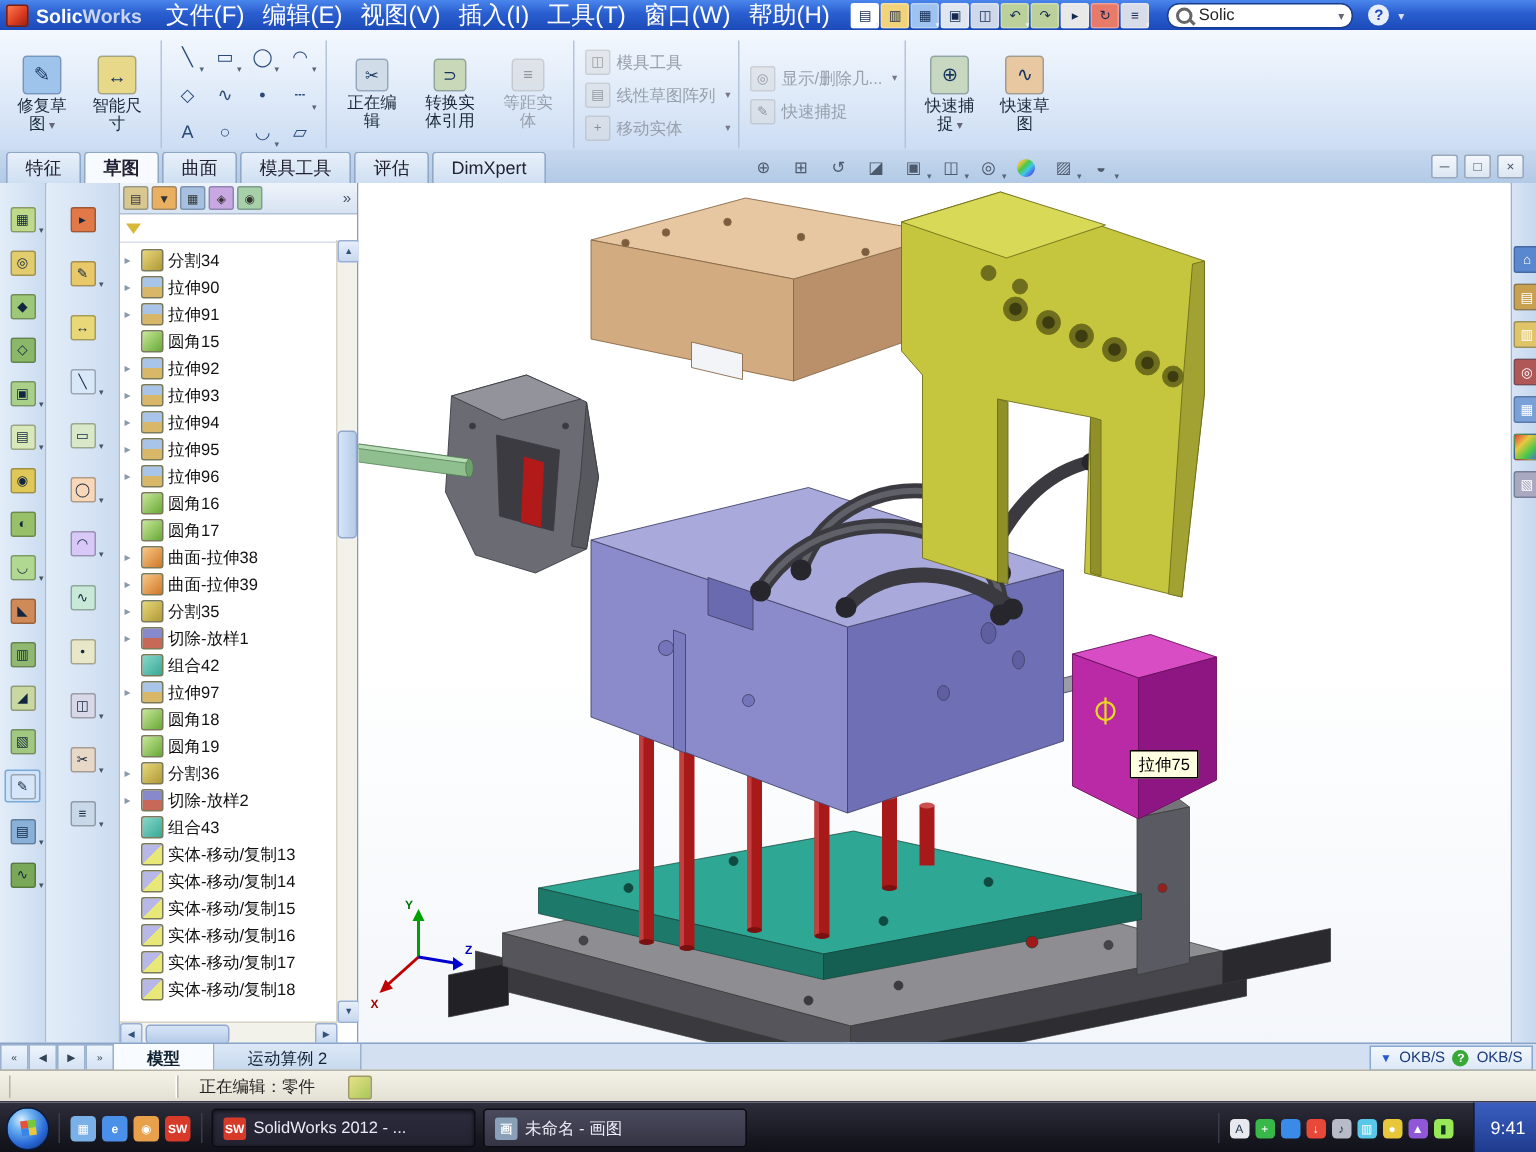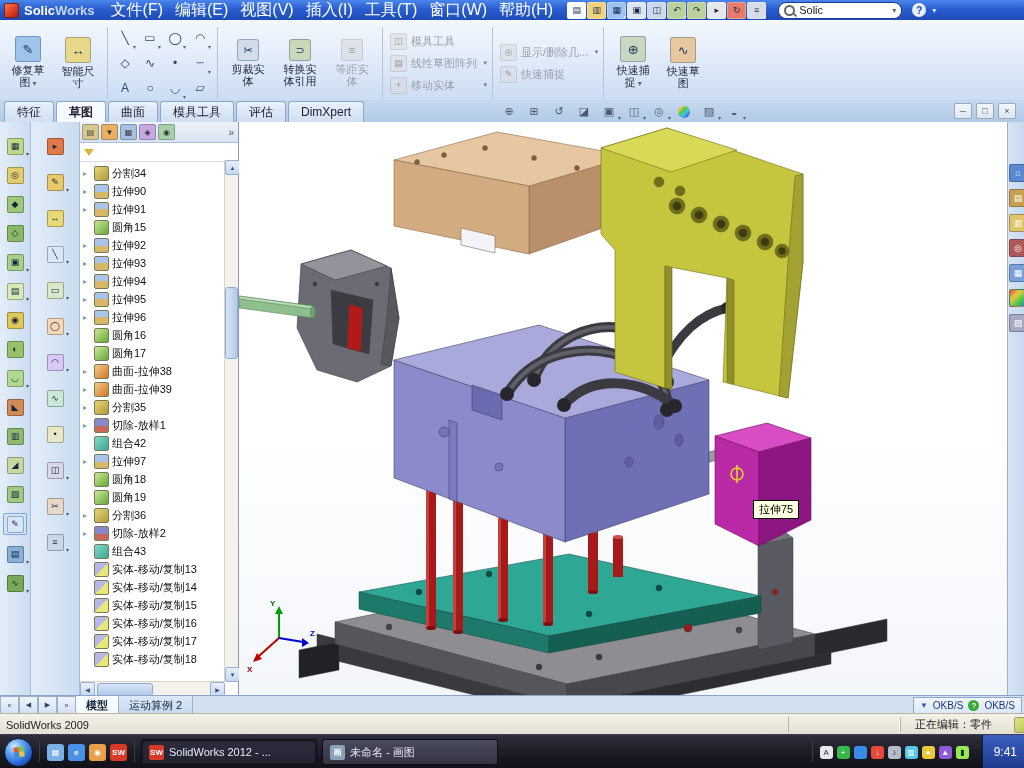--- a/index.html
+++ b/index.html
@@ -139,21 +139,21 @@
     justify-content:center;border:1px solid rgba(30,50,80,.35)}
   .tp-icon.rainbow{background:linear-gradient(135deg,#e84040,#e8c840,#48c848,#4868e8) !important;color:transparent}
 
   
   .modeltabs{position:absolute;top:695px;left:0;width:1024px;height:18px;display:flex;align-items:stretch;
     background:#d2e0f2;border-top:1px solid #8aa4c8}
   .vcr{display:flex}
   .vcr-btn{width:17px;font-size:7px;display:flex;align-items:center;justify-content:center;color:#345;
     border:1px solid #9ab0cc;background:linear-gradient(#eef4fc,#d4e2f4)}
   .mtabs{display:flex}
-  .mtab{padding:0 10px;font-size:11px;display:flex;align-items:center;border-right:1px solid #9ab0cc;color:#123;
+  .mtab{padding:0 22px;font-size:11px;display:flex;align-items:center;border-right:1px solid #9ab0cc;color:#123;
     background:linear-gradient(#dce8f6,#c6d8ee)}
   .mtab.active{background:#f8fbff;font-weight:bold}
   .netwidget{position:absolute;right:2px;top:1px;height:15px;display:flex;align-items:center;gap:5px;
     background:linear-gradient(#f2f7fd,#dce8f6);border:1px solid #8aa8d0;font-size:10px;color:#1a3a7a;padding:0 6px}
   .net-arrow{color:#2a5ad0;font-size:8px}
   .net-q{width:11px;height:11px;border-radius:50%;background:#38a838;color:#fff;font-size:8px;font-weight:bold;
     display:flex;align-items:center;justify-content:center}
 
   
   .statusbar{position:absolute;top:713px;left:0;width:1024px;height:21px;display:flex;align-items:center;
@@ -304,21 +304,21 @@
           <span>▱</span>
         </span>
       </div>
     <div class="vsep"></div>
     <div class="cm-group">
 
         <div class="cm-mid">
           <span class="cm-bigicon" style="background: rgb(208, 220, 232);">
             <span>✂</span>
           </span>
-          <span class="cm-label">剪裁实体</span>
+          <span class="cm-label">正在编辑</span>
         </div>
 
         <div class="cm-mid">
           <span class="cm-bigicon" style="background: rgb(200, 216, 184);">
             <span>⊃</span>
           </span>
           <span class="cm-label">转换实体引用</span>
         </div>
 
         <div class="cm-mid disabled">
@@ -968,21 +968,20 @@
       </div>
     <div class="netwidget">
       <span class="net-arrow">▼</span>
       <span>OKB/S</span>
       <span class="net-q">?</span>
       <span>OKB/S</span>
     </div>
   </div>
 
   <div class="statusbar">
-    <span class="sb-left">SolidWorks 2009</span>
     <span class="sb-pane"></span>
     <span class="sb-right">
         <span>正在编辑：零件</span>
       </span>
     <span class="sb-icon"></span>
   </div>
 
   <div class="taskbar">
     <div class="orb">
         <span class="flag">

